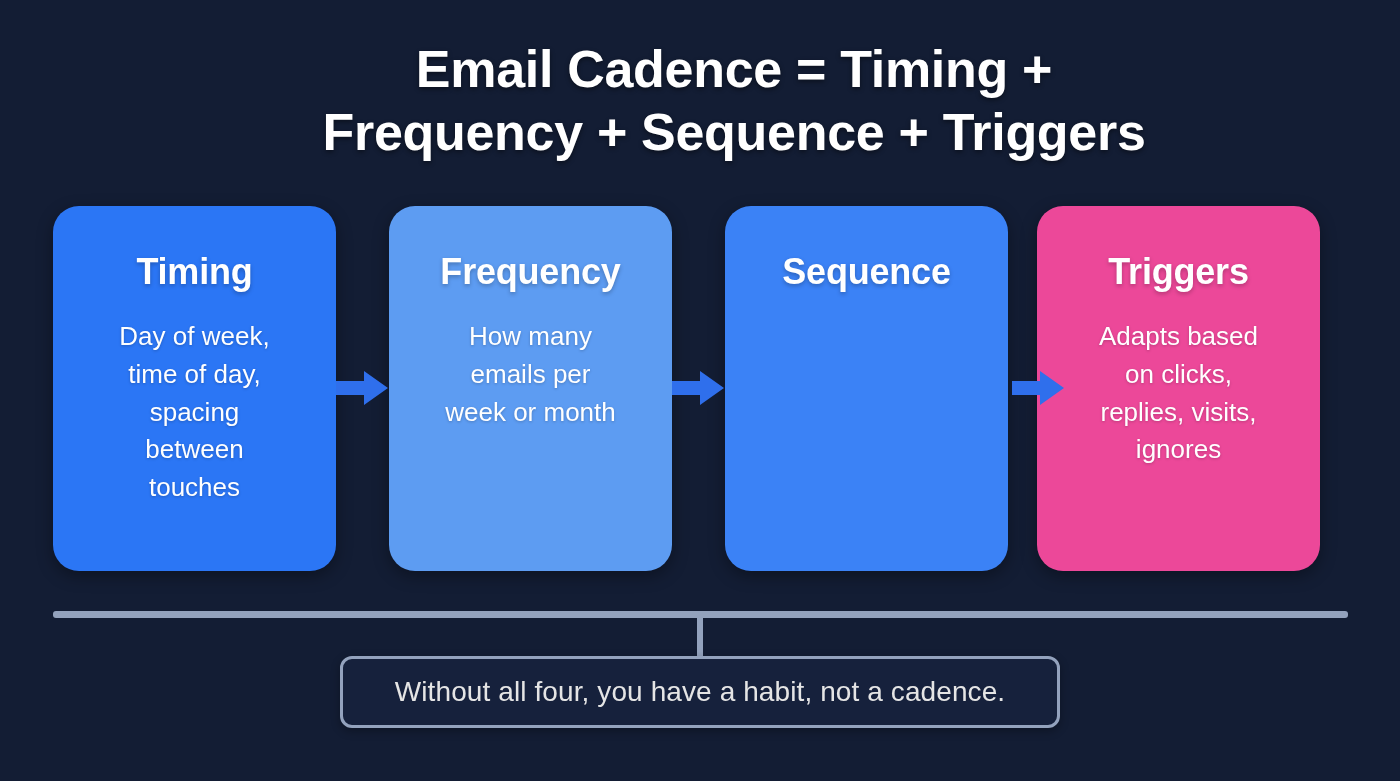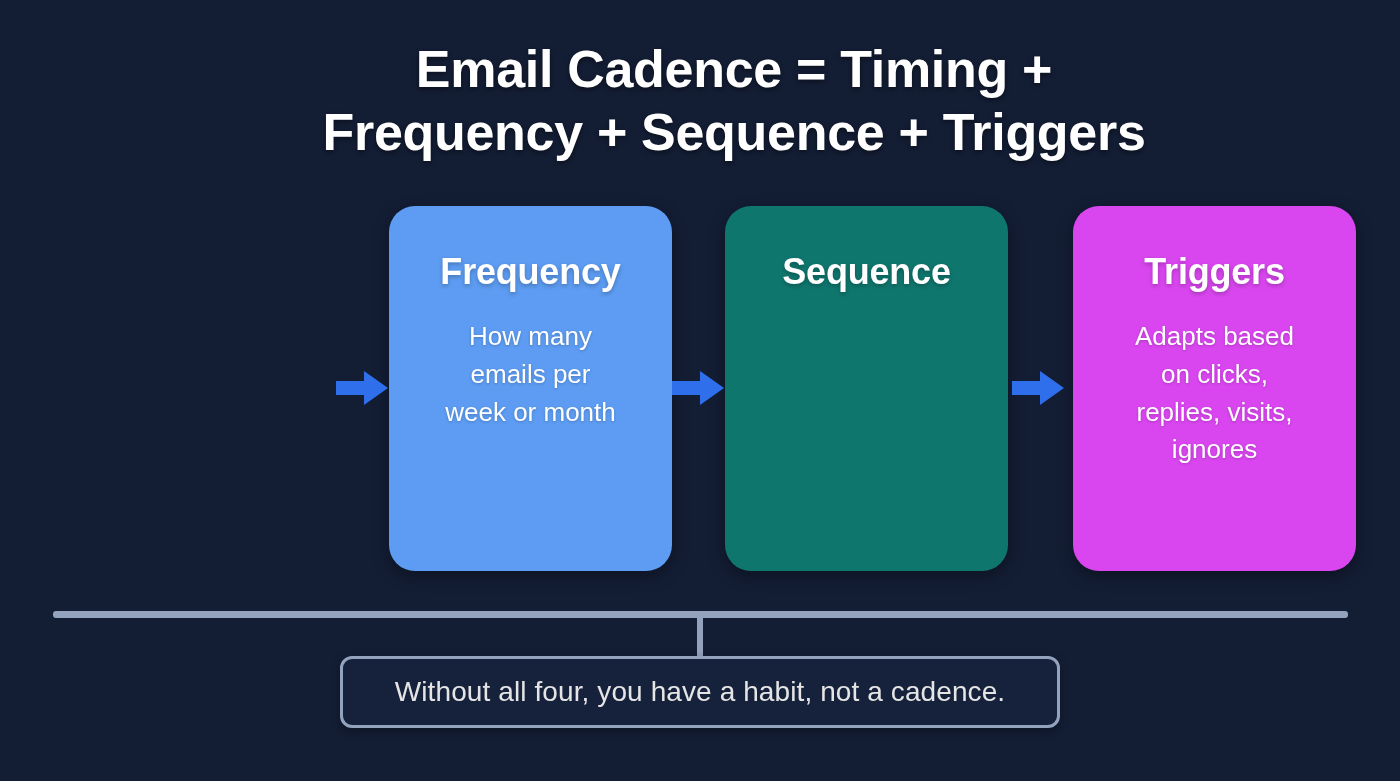--- a/index.html
+++ b/index.html
@@ -48,22 +48,22 @@
     top: 0;
     width: 283px;
     height: 365px;
     border-radius: 26px;
     padding: 46px 14px 0 14px;
     text-align: center;
     box-shadow: 0 5px 16px rgba(0,0,0,0.35);
   }
   .card.c0 { left: 0px;   background: #2b76f5; }
   .card.c1 { left: 336px; background: #5d9cf2; }
-  .card.c2 { left: 672px; background: #0f766e; }
-  .card.c3 { left: 1020px; background: #d946ef; }
+  .card.c2 { left: 672px; background: #3b82f6; }
+  .card.c3 { left: 984px; background: #ec4899; }
 
   .card-title {
     color: #ffffff;
     font-size: 36px;
     font-weight: bold;
     line-height: 1.1;
     letter-spacing: -0.2px;
     text-shadow: 0 2px 4px rgba(0,0,0,0.25);
   }
   .card-desc {
@@ -131,20 +131,28 @@
 </head>
 <body>
 
 <div class="title">
   <span class="ln">Email Cadence = Timing +</span>
   <span class="ln">Frequency + Sequence + Triggers</span>
 </div>
 
 <div class="cards">
 
+  <div class="card c0">
+    <div class="card-title">Timing</div>
+    <div class="card-desc">Day of week,
+time of day,
+spacing
+between
+touches</div>
+  </div>
 
   <div class="card c1">
     <div class="card-title">Frequency</div>
     <div class="card-desc">How many
 emails per
 week or month</div>
   </div>
 
   <div class="card c2">
     <div class="card-title">Sequence</div>

